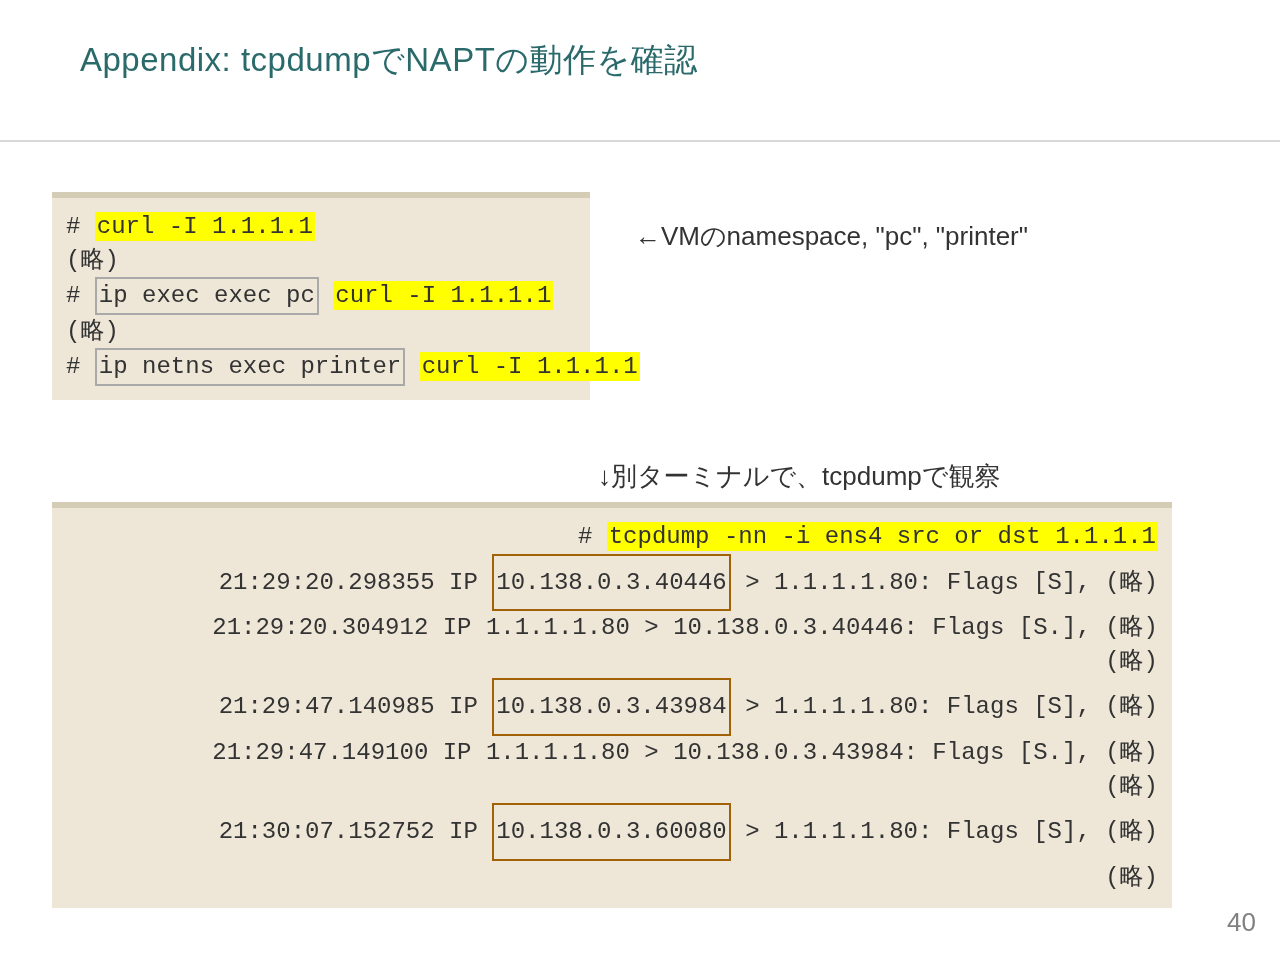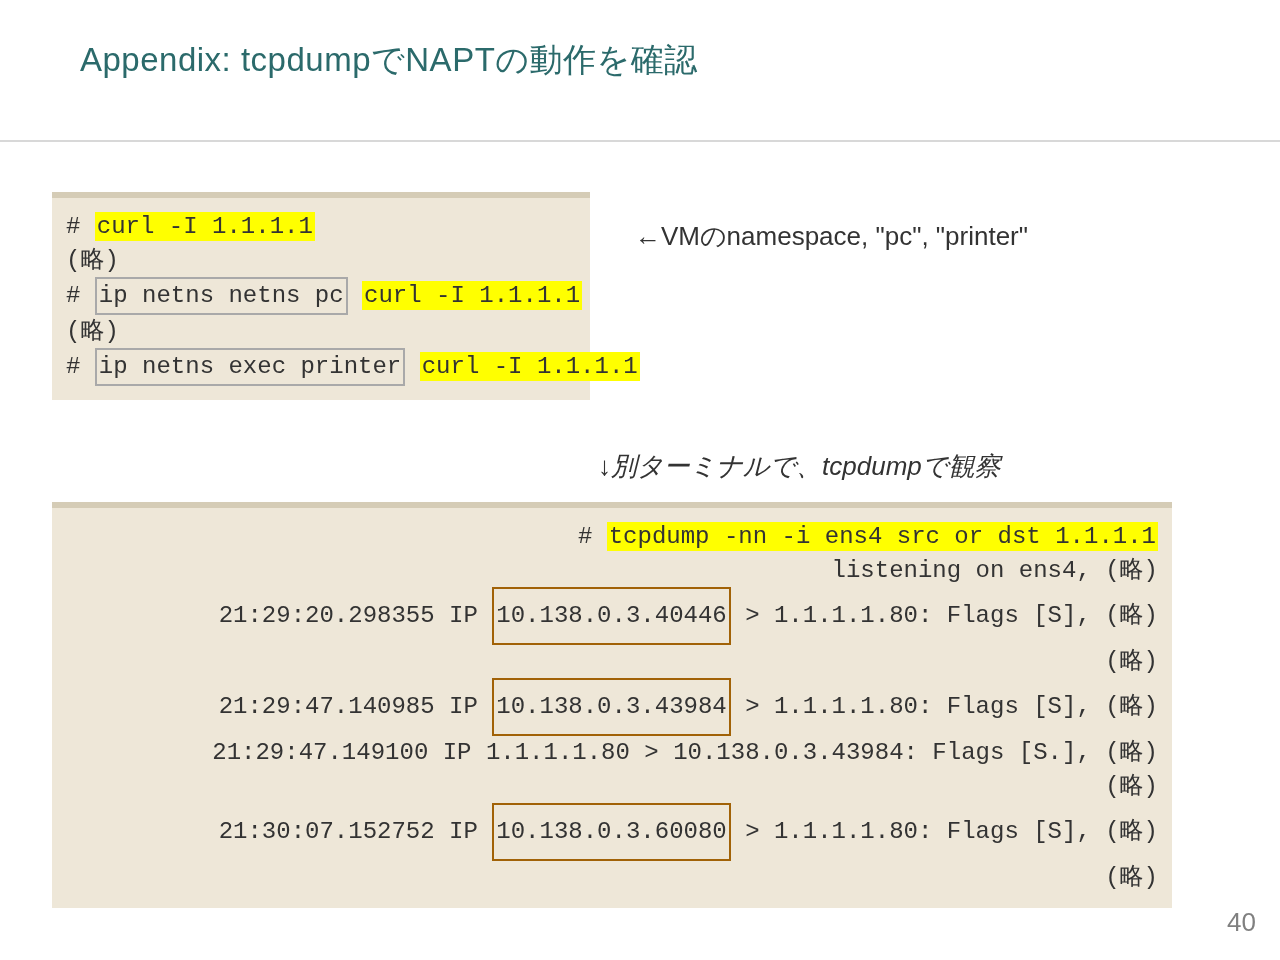--- a/index.html
+++ b/index.html
@@ -62,22 +62,21 @@
     font-size: 26px;
     color: #333333;
     line-height: 1.45;
   }
   .annot-a {
     left: 635px;
     top: 218px;
   }
   .annot-b {
     left: 598px;
-    top: 448px;
-    font-style: italic;
+    top: 458px;
   }
   .hl {
     background: #ffff00;
     padding: 1px 2px;
   }
   .box-grey {
     border: 2px solid #a9a9a9;
     padding: 0 2px;
     display: inline-block;
   }
@@ -101,35 +100,35 @@
 <body>
 
 <div class="slide">
 
   <div class="title">Appendix: tcpdumpでNAPTの動作を確認</div>
   <div class="hr"></div>
 
   <div class="code-block block-a">
     <div class="line"><span># </span><span class="hl">curl -I 1.1.1.1</span></div>
     <div class="line">(略)</div>
-    <div class="line"><span># </span><span class="box-grey">ip netns netns pc</span><span> </span><span class="hl">curl -I 1.1.1.1</span></div>
+    <div class="line"><span># </span><span class="box-grey">ip exec exec pc</span><span> </span><span class="hl">curl -I 1.1.1.1</span></div>
     <div class="line">(略)</div>
     <div class="line"><span># </span><span class="box-grey">ip netns exec printer</span><span> </span><span class="hl">curl -I 1.1.1.1</span></div>
   </div>
 
   <div class="annot annot-a">
     <div>←VMのnamespace, "pc", "printer"</div>
   </div>
 
   <div class="annot annot-b">↓別ターミナルで、tcpdumpで観察</div>
 
   <div class="code-block block-b">
     <div class="line"><span># </span><span class="hl">tcpdump -nn -i ens4 src or dst 1.1.1.1</span></div>
-    <div class="line">listening on ens4, (略)</div>
     <div class="line"><span>21:29:20.298355 IP </span><span class="box-orange">10.138.0.3.40446</span><span> &gt; 1.1.1.1.80: Flags [S], (略)</span></div>
+    <div class="line">21:29:20.304912 IP 1.1.1.1.80 &gt; 10.138.0.3.40446: Flags [S.], (略)</div>
     <div class="line">(略)</div>
     <div class="line"><span>21:29:47.140985 IP </span><span class="box-orange">10.138.0.3.43984</span><span> &gt; 1.1.1.1.80: Flags [S], (略)</span></div>
     <div class="line">21:29:47.149100 IP 1.1.1.1.80 &gt; 10.138.0.3.43984: Flags [S.], (略)</div>
     <div class="line">(略)</div>
     <div class="line"><span>21:30:07.152752 IP </span><span class="box-orange">10.138.0.3.60080</span><span> &gt; 1.1.1.1.80: Flags [S], (略)</span></div>
     <div class="line">(略)</div>
   </div>
 
   <div class="pagenum">40</div>
 </div>

